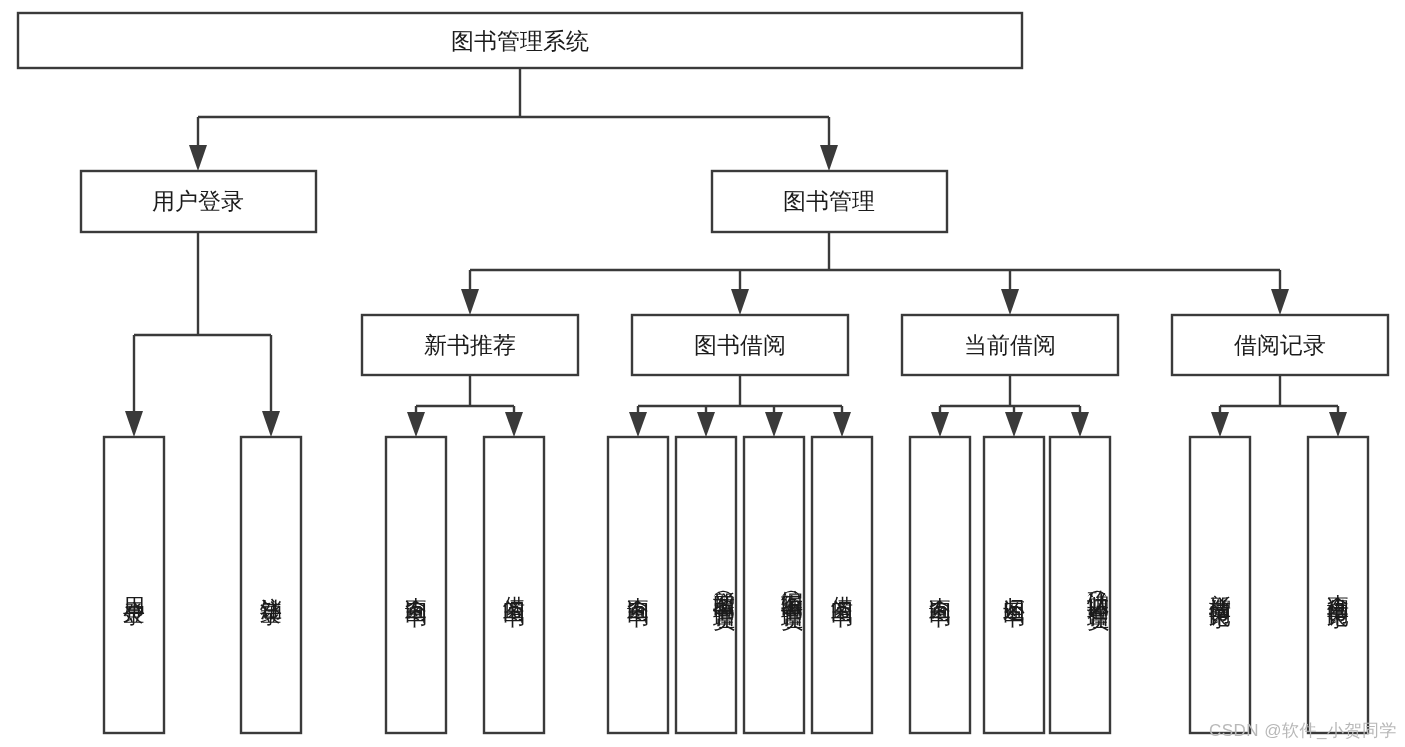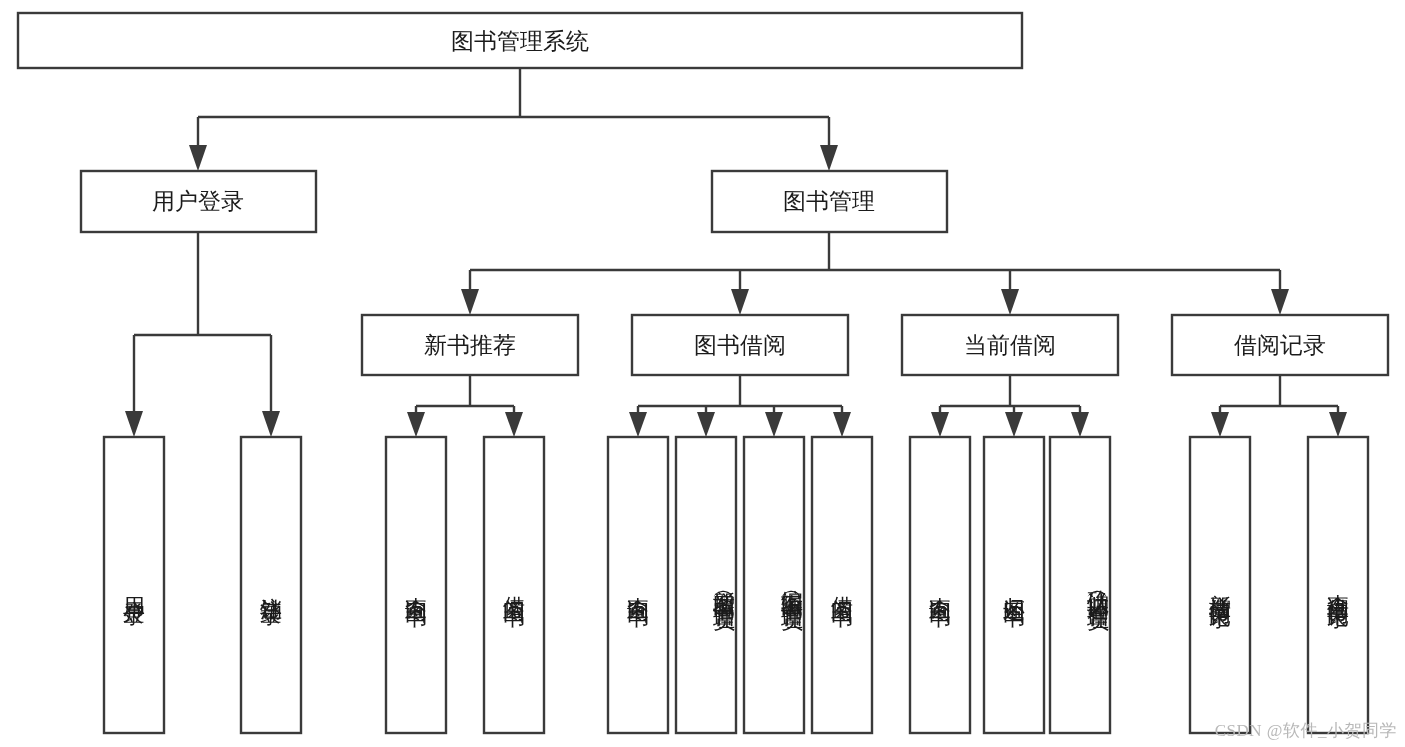--- a/index.html
+++ b/index.html
@@ -61,21 +61,21 @@
     letter-spacing: 3px;
     color: #1b1b1b;
     white-space: nowrap;
     text-align: center;
     pointer-events: none;
   }
   .watermark {
     position: absolute;
     right: 8px;
     bottom: 5px;
-    font-family: Liberation Serif, serif;
+    font-family: Liberation Sans, sans-serif;
     font-size: 17px;
     color: #b8b8b8;
     letter-spacing: 0.5px;
     white-space: nowrap;
   }
 </style>
 </head>
 <body>
 
 <div id="diagram-root">

